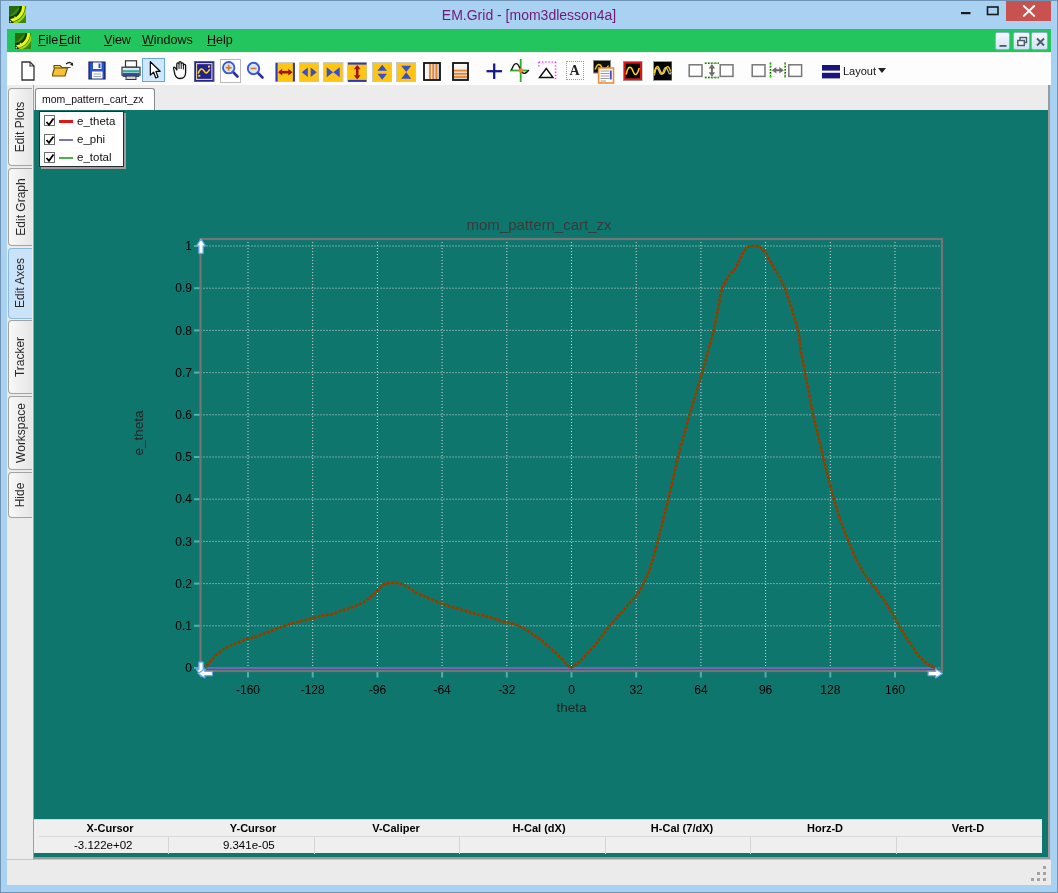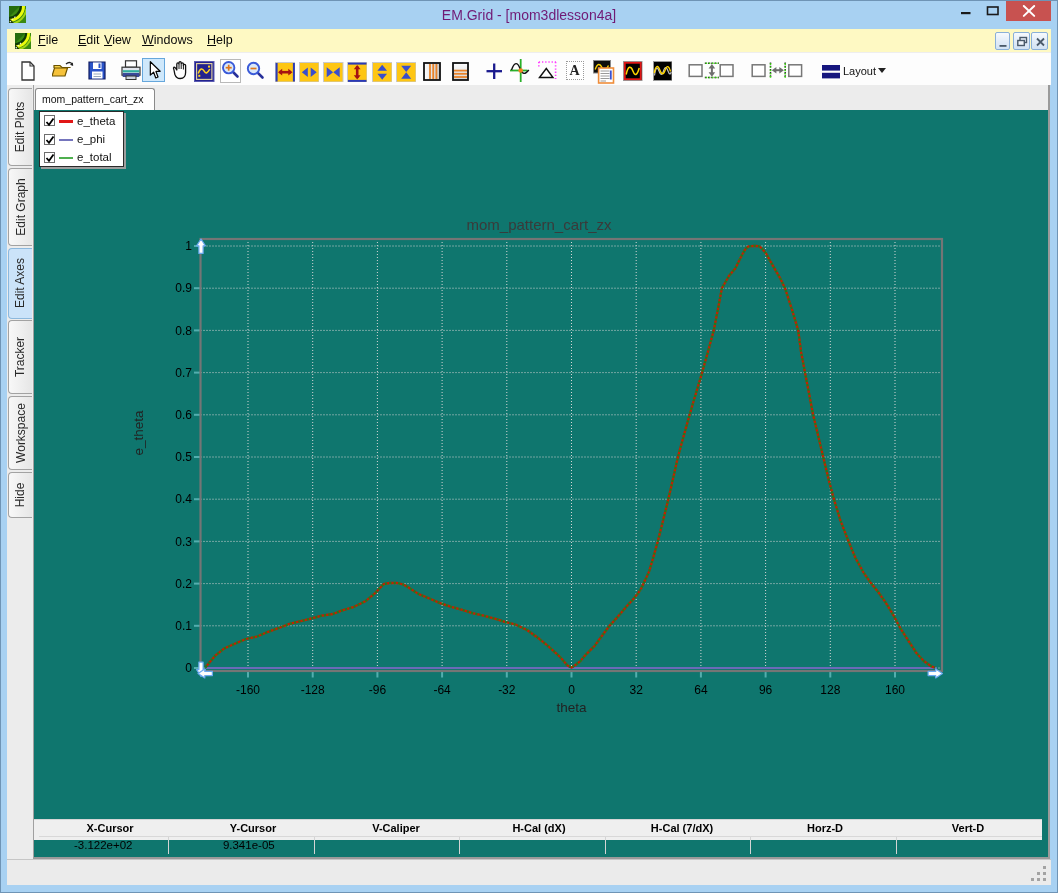--- a/index.html
+++ b/index.html
@@ -1,21 +1,21 @@
 <!DOCTYPE html>
 <html><head><meta charset="utf-8"><style>
 * { margin:0; padding:0; box-sizing:border-box; }
 html,body { width:1058px; height:893px; overflow:hidden; font-family:"Liberation Sans",sans-serif; }
 body { background:#a8d1f2; position:relative; }
 #outline { position:absolute; inset:0; border:1px solid #6f94b5; pointer-events:none; z-index:50; }
 #titlebar { position:absolute; left:0; top:0; width:1058px; height:29px; }
 #title { position:absolute; left:0; top:6.5px; width:100%; text-align:center; font-size:14px; color:#701a75; }
 .capbtn { position:absolute; top:0; }
 #closebtn { position:absolute; left:1005.5px; top:1px; width:45.5px; height:20px; background:#c85250; }
-#menubar { position:absolute; left:7px; top:29px; width:1044px; height:23px; background:#fef9c3; }
+#menubar { position:absolute; left:7px; top:29px; width:1044px; height:23px; background:#22c55e; }
 .mi { position:absolute; top:4px; font-size:12.5px; color:#0a0a0a; }
 .mi u { text-decoration:underline; }
 #toolbar { position:absolute; left:7px; top:52px; width:1044px; height:33px; background:#fdfdfd; border-top:1px solid #eee; }
 .ti { position:absolute; }
 #cursorbtn { position:absolute; left:134.7px; top:5px; width:23.5px; height:23.5px; background:#cfe8fb; border:1px solid #66a7dc; }
 #aicon { position:absolute; left:558.5px; top:8px; width:18px; height:19px; border:1px dotted #9a9a9a; background:#fff; font-family:"Liberation Serif",serif; font-weight:bold; font-size:14px; color:#222; text-align:center; line-height:17px; }
 #layouttext { position:absolute; left:836px; top:12px; font-size:11px; color:#111; }
 #layoutarr { position:absolute; left:871px; top:15px; width:0; height:0; border-left:4px solid transparent; border-right:4px solid transparent; border-top:5px solid #222; }
 #sidebar { position:absolute; left:7px; top:85px; width:26px; height:774px; background:#ececec; }
 .vtab { position:absolute; left:1px; width:24px; background:linear-gradient(to right,#f8f8f8,#e6e6e6); border:1px solid #a2a2a2; border-right:none; border-radius:4px 0 0 4px; display:flex; align-items:center; justify-content:center; }
@@ -29,21 +29,21 @@
 .tick { stroke:#53aeae; stroke-width:2; }
 .tl { font-size:12px; fill:#000; }
 .al { font-size:13.5px; fill:#222; }
 .pan { fill:#fdfdfd; stroke:#6aa9f0; stroke-width:1.2; stroke-linejoin:round; }
 #legend { position:absolute; left:5px; top:26px; width:85px; height:56px; background:#fff; border:1px solid #2a2a2a; box-shadow:2px 2px 0 #9e9e9e; }
 .lrow { position:relative; height:17.5px; margin-top:0.8px; }
 .lcheck { position:absolute; left:3.5px; top:2.5px; width:11px; height:11px; background:#fff; border:1px solid #6e6e6e; }
 .lcheck svg { position:absolute; left:0.5px; top:0.5px; }
 .lline { position:absolute; left:19px; top:7.5px; width:14px; height:2.6px; }
 .ltext { position:absolute; left:37px; top:2px; font-size:11.5px; color:#111; }
-#stattable { position:absolute; left:0; top:734px; width:1008px; height:21px; background:#efefef; font-size:11.5px; border-top:1px solid #d6d6d6; padding-left:4.5px; }
+#stattable { position:absolute; left:0; top:734px; width:1008px; height:34px; background:#efefef; font-size:11.5px; border-top:1px solid #d6d6d6; padding-left:4.5px; }
 #strow1 { display:flex; height:17px; border-bottom:1px solid #d8d8d8; align-items:center; font-weight:bold; font-size:11px; }
 #strow2 { display:flex; height:16.5px; align-items:center;gap:15px; }
 .c { width:143px; text-align:center; }
 #strow2 .c { border-right:1px solid #d4d4d4; height:100%; line-height:16.5px; }
 #strow2 .c:last-child { border-right:none; }
 #statusstrip { position:absolute; left:7px; top:859px; width:1044px; height:26px; background:#ebebeb; border-top:1px solid #c6c6c6; }
 .mdibtn { position:absolute; top:2.5px; height:18.5px; background:linear-gradient(#f7fafd,#dfeaf7 60%,#d3e3f4); border:1px solid #8ab0d8; border-radius:2px; }
 </style></head><body>
 <div id="titlebar">
 <svg style="position:absolute;left:9px;top:6px" width="17" height="17" viewBox="0 0 17 17">
@@ -70,21 +70,21 @@
 <svg style="position:absolute;left:7.5px;top:3.5px" width="16" height="16" viewBox="0 0 17 17">
 <rect width="17" height="17" fill="#3a8a12"></rect>
 <path d="M0,0 L11,0 L0,11 Z" fill="#256c0c"></path>
 <path d="M-0.5,12.5 A13,13 0 0 0 12.5,-0.5" fill="none" stroke="#0f3a04" stroke-width="3.4"></path>
 <path d="M0,14.5 A14.5,14.5 0 0 0 14.5,0" fill="none" stroke="#ecfb0c" stroke-width="3"></path>
 <path d="M3,17.5 A17,17 0 0 0 17.5,3" fill="none" stroke="#a2d513" stroke-width="2"></path>
 <path d="M0,17 L5,17 L0,12 Z" fill="#1a3a08"></path>
 <path d="M0.8,16.2 L6.5,10.5" stroke="#e8eee4" stroke-width="1.2" stroke-dasharray="1.5 1.7" fill="none"></path>
 </svg>
 <span class="mi" style="left:31px"><u>F</u>ile</span>
-<span class="mi" style="left:71px"><u>E</u>dit</span>
+<span class="mi" style="left:52px"><u>E</u>dit</span>
 <span class="mi" style="left:97px"><u>V</u>iew</span>
 <span class="mi" style="left:135px"><u>W</u>indows</span>
 <span class="mi" style="left:200px"><u>H</u>elp</span>
 <div class="mdibtn" style="left:987.8px;width:15.5px"><svg width="15.5" height="18.5">
         <rect x="3.5" y="12" width="7" height="1.8" fill="#4a5a6a"></rect>
       </svg></div>
 <div class="mdibtn" style="left:1005.8px;width:17px"><svg width="17" height="18.5">
         <rect x="6" y="4.5" width="6.5" height="5" fill="none" stroke="#4a5a6a" stroke-width="1.4"></rect>
         <rect x="3.8" y="7.5" width="6.5" height="5" fill="#eef4fa" stroke="#4a5a6a" stroke-width="1.4"></rect>
       </svg></div>

